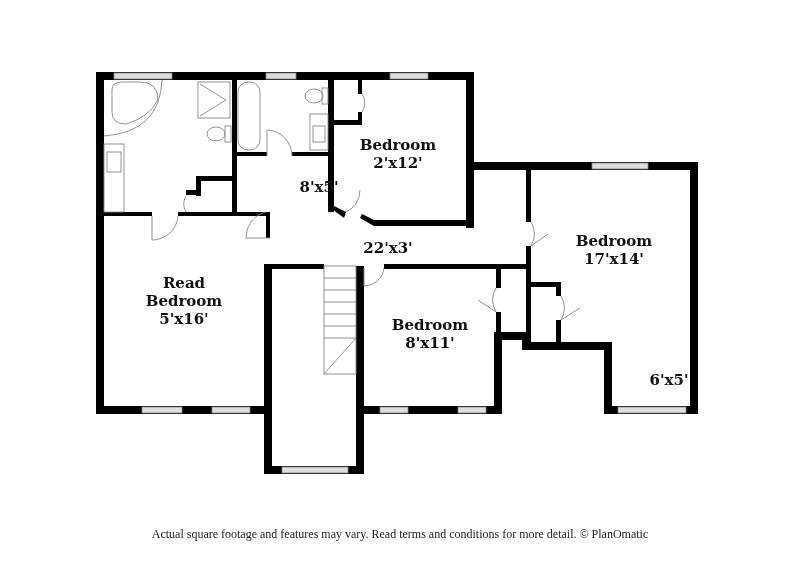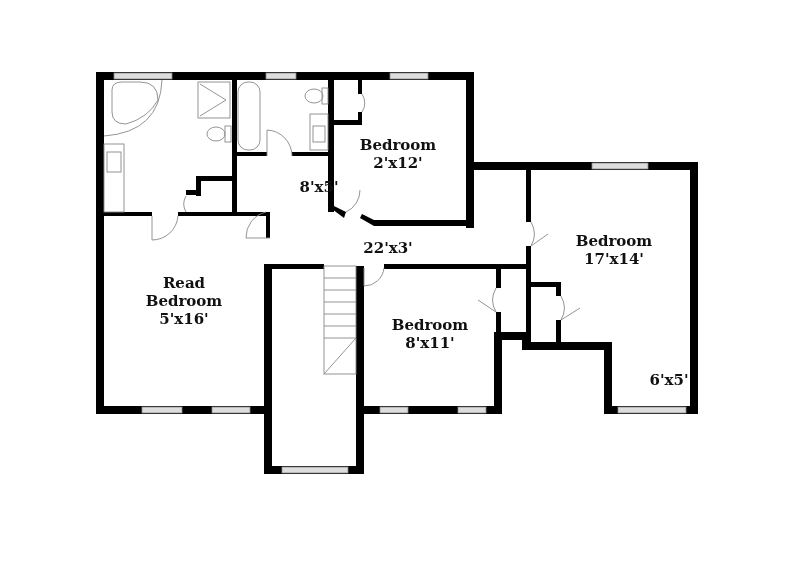--- a/index.html
+++ b/index.html
@@ -180,13 +180,14 @@
 
 <div class="room-label" style="left:358px; top:239px; width:60px;">
   <span>22'x3'</span>
 </div>
 
 <div class="room-label" style="left:628px; top:371px; width:46px;margin-left:18px;">
   <span>6'x5'</span>
 </div>
 
 <div class="disclaimer">
+  <span>Actual square footage and features may vary. Read terms and conditions for more detail. © PlanOmatic</span>
 </div>
 
 </body></html>

